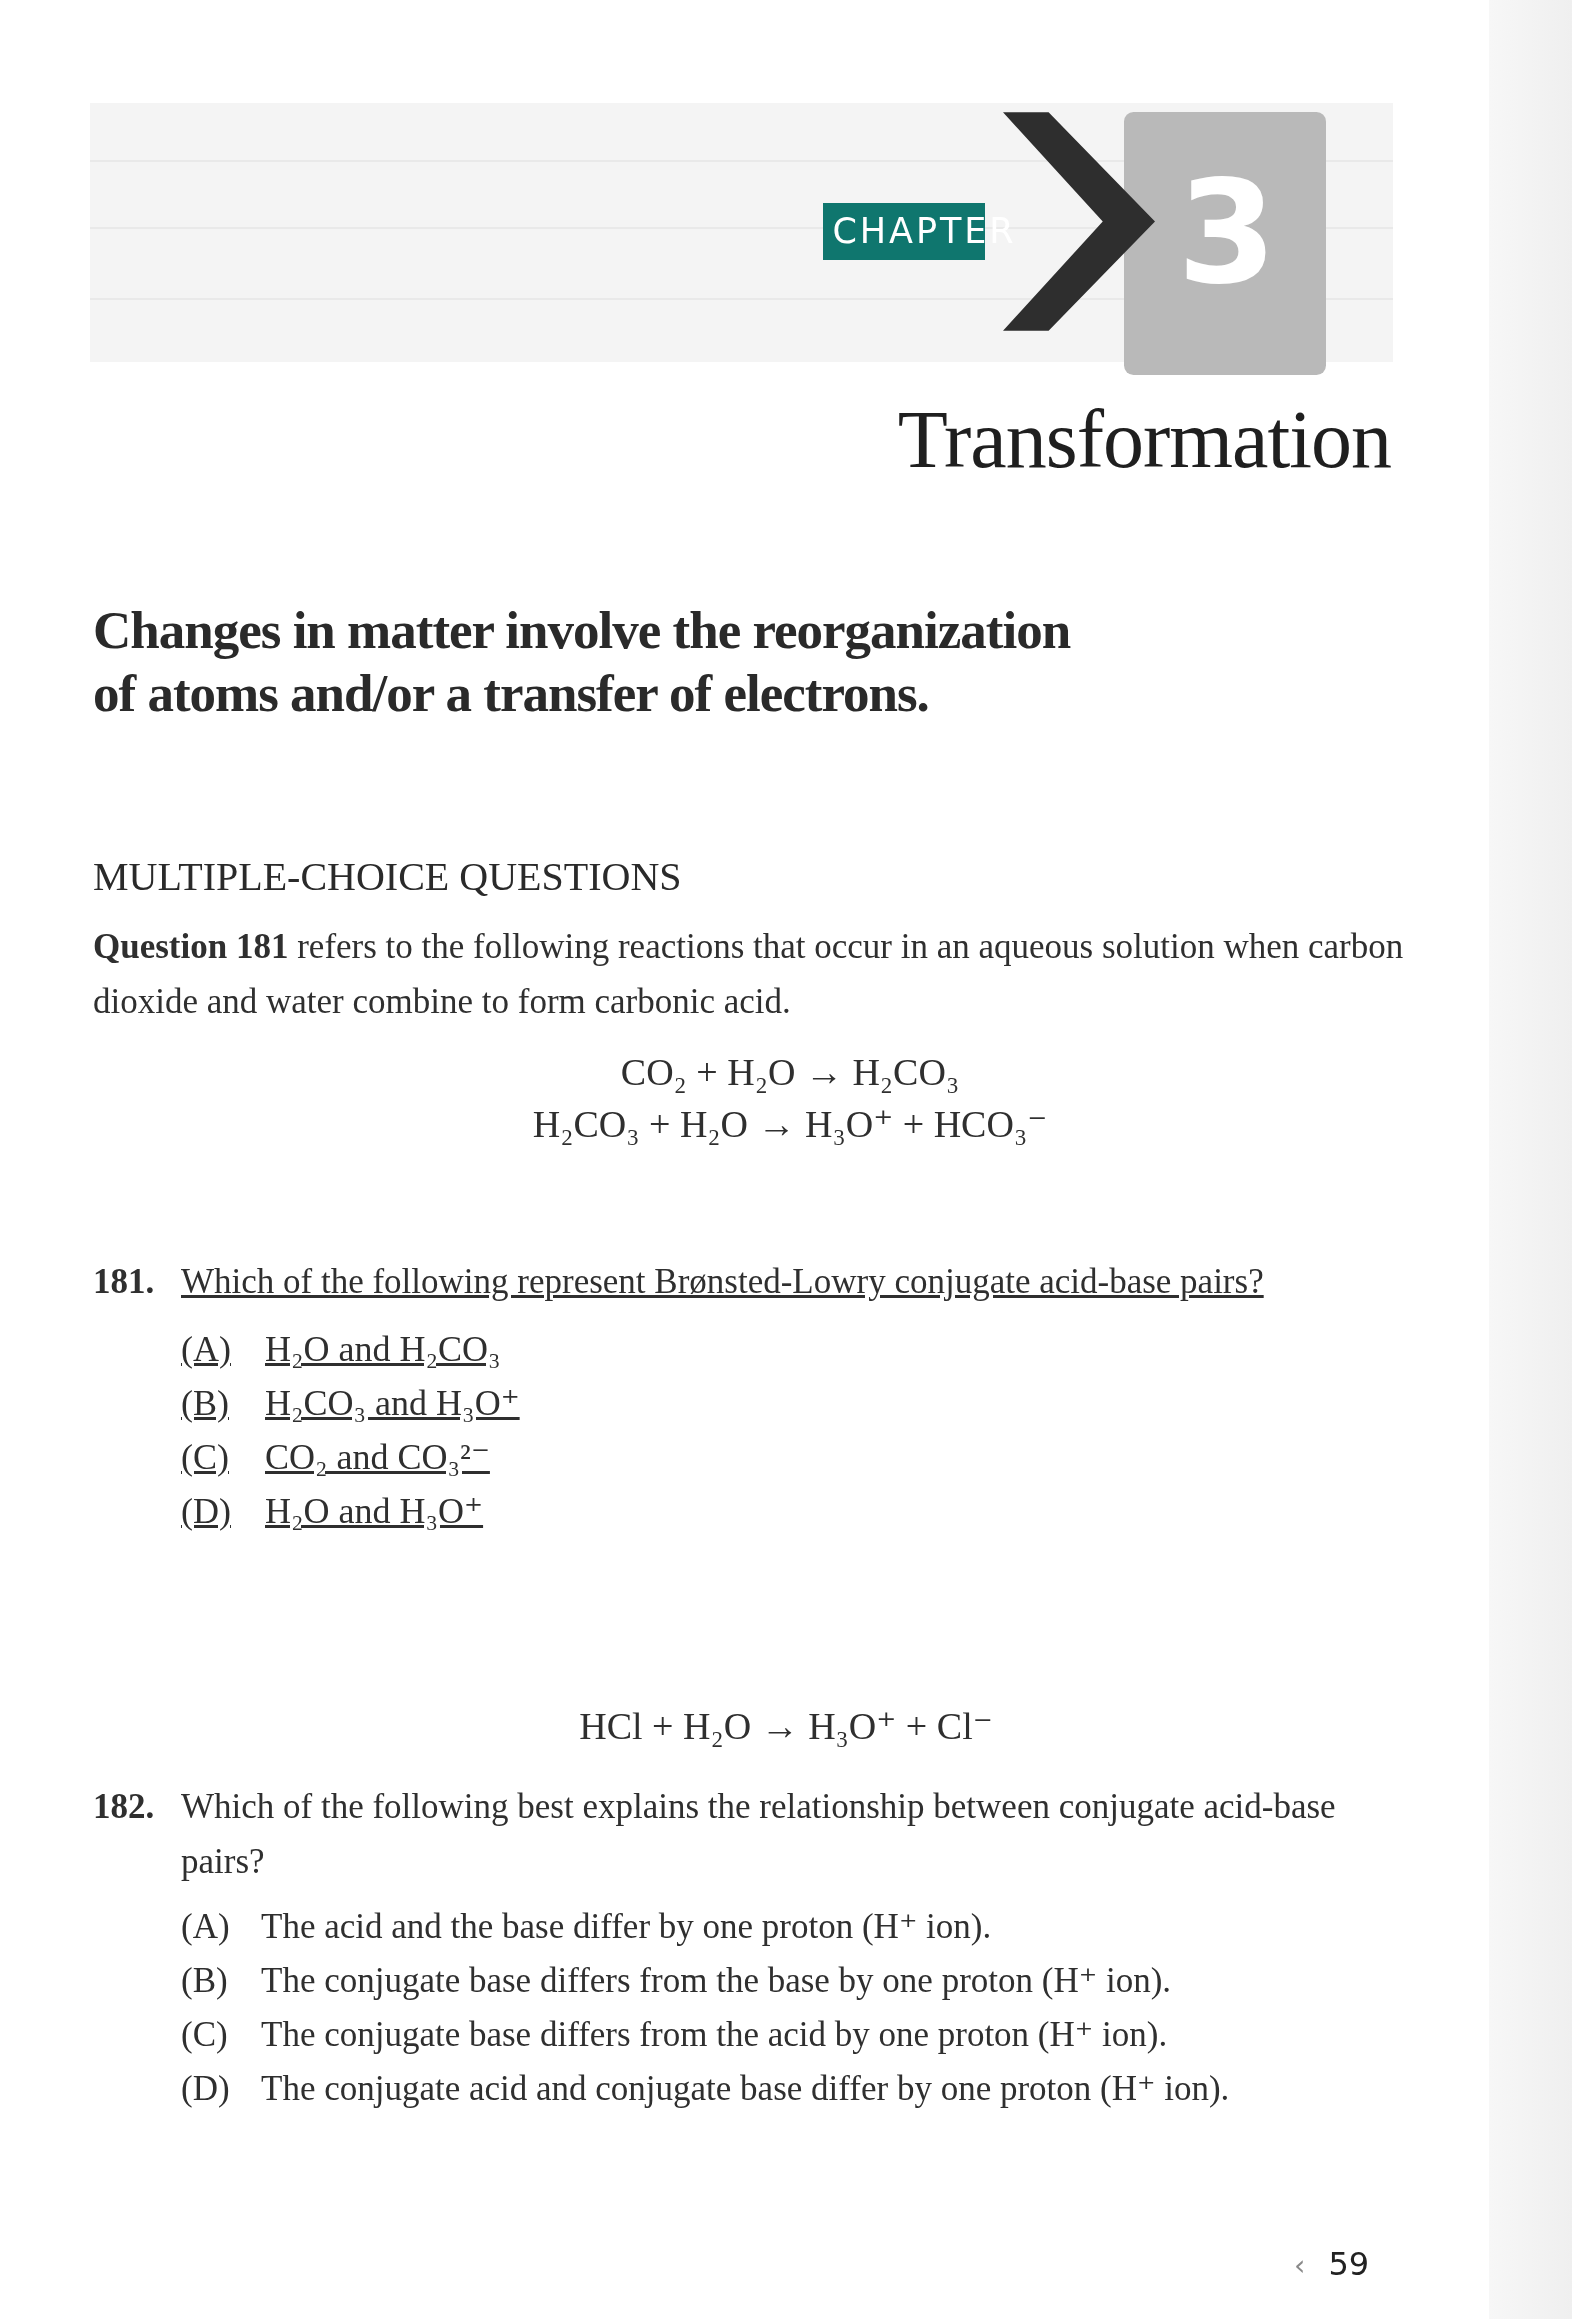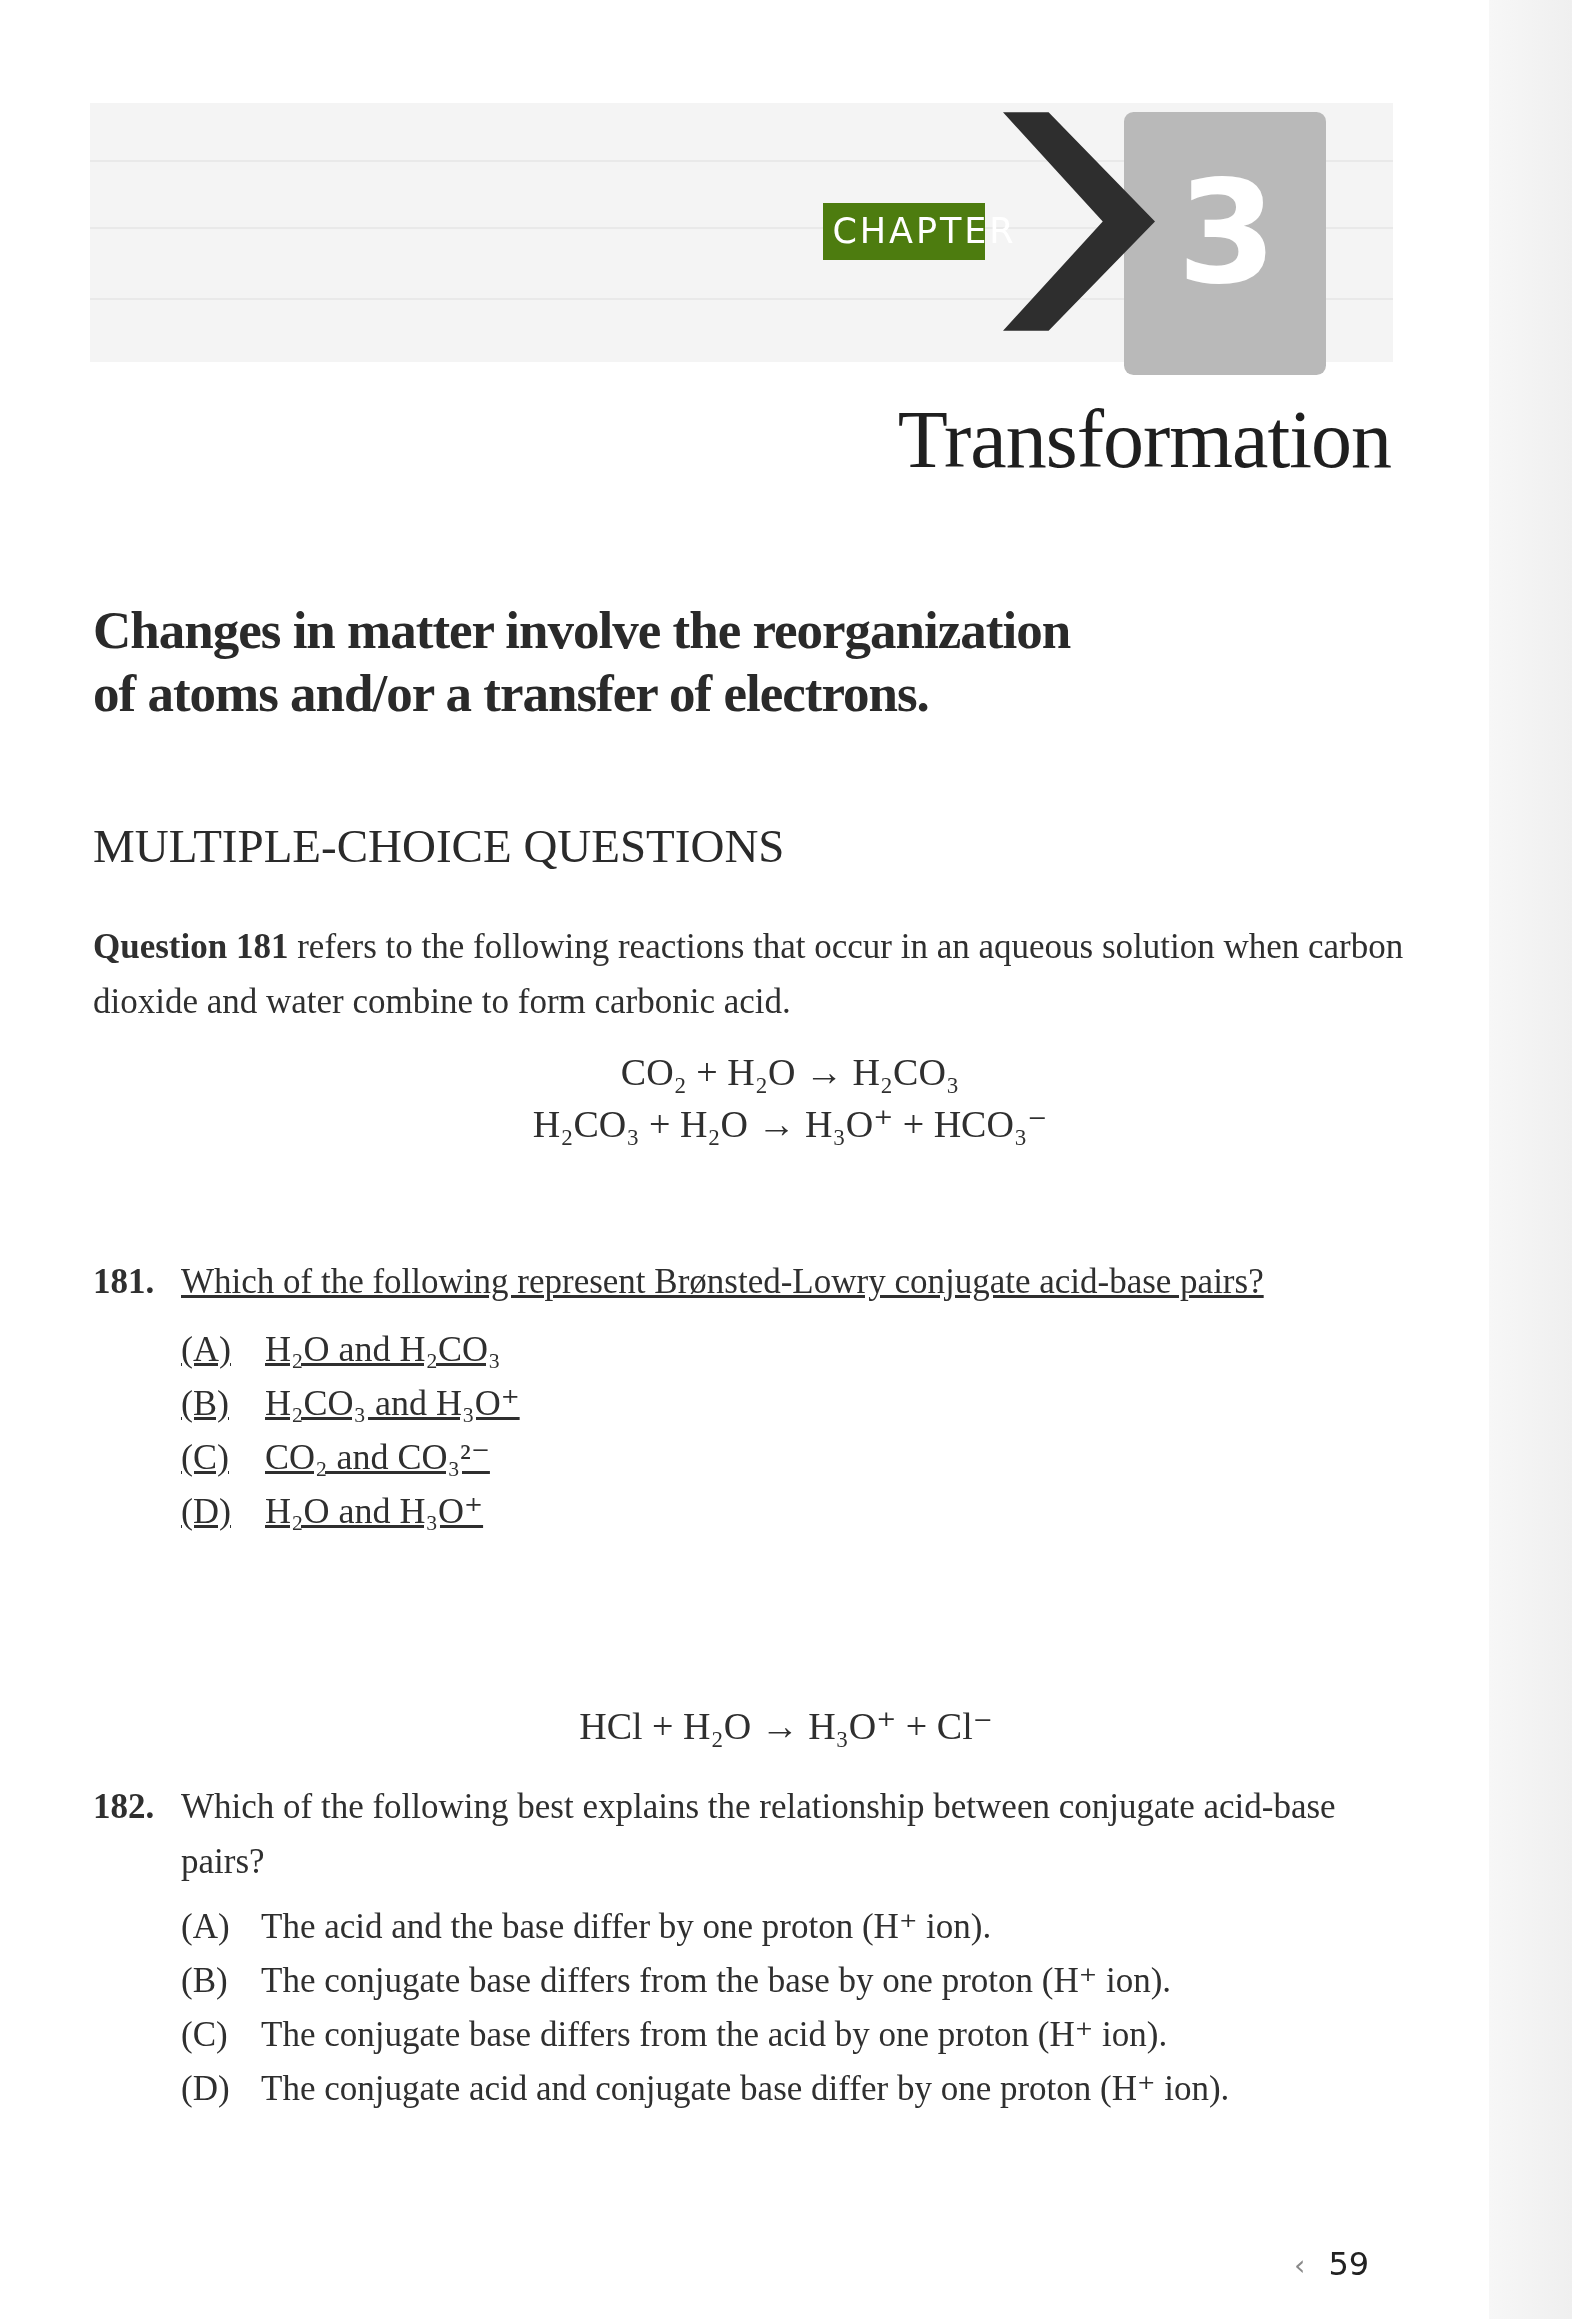--- a/index.html
+++ b/index.html
@@ -22,35 +22,35 @@
     background: #b9b9b9; border-radius: 9.5px;
   }
   .num-box span {
     position: absolute; left: 0; right: 0; top: 49px; text-align: center;
     font-family: "DejaVu Sans", sans-serif; font-weight: bold; font-size: 143px; color: #ffffff; line-height: 1;
     letter-spacing: -3.8px;
   }
   .chevron { position: absolute; left: 1003px; top: 112px; width: 152px; height: 219px; }
   .chapter-label {
     position: absolute; left: 823px; top: 203px; width: 162px; height: 57px;
-    background: #4d7c0f; color: #ffffff;
+    background: #0f766e; color: #ffffff;
     font-family: "DejaVu Sans", sans-serif; font-size: 35px; letter-spacing: 2.9px;
     line-height: 57px; padding-left: 9.5px; box-sizing: border-box; white-space: nowrap;
   }
   .title {
     position: absolute; right: 181px; top: 399px;
     font-size: 82px; line-height: 1; color: #1f1f1f; letter-spacing: -1px;
   }
   .subtitle {
     position: absolute; left: 93px; top: 599px; width: 1141px;
     font-size: 53px; font-weight: bold; line-height: 63px; color: #2a2a2a; letter-spacing: -1px;
   }
   .section-head {
-    position: absolute; left: 93px; top: 823px;
-    font-size: 47px; line-height: 1; color: #2a2a2a; letter-spacing: 0px;
+    position: absolute; left: 93px; top: 857px;
+    font-size: 40px; line-height: 1; color: #2a2a2a; letter-spacing: 0px;
   }
   .para {
     position: absolute; left: 93px; top: 919px; width: 1313px;
     font-size: 35px; line-height: 55px; color: #2f2f2f;
   }
   .para b { font-weight: bold; }
   .equations {
     position: absolute; left: 0; width: 1572px; top: 1046px;
     text-align: center; font-size: 38px; line-height: 52px; color: #2f2f2f;
   }

